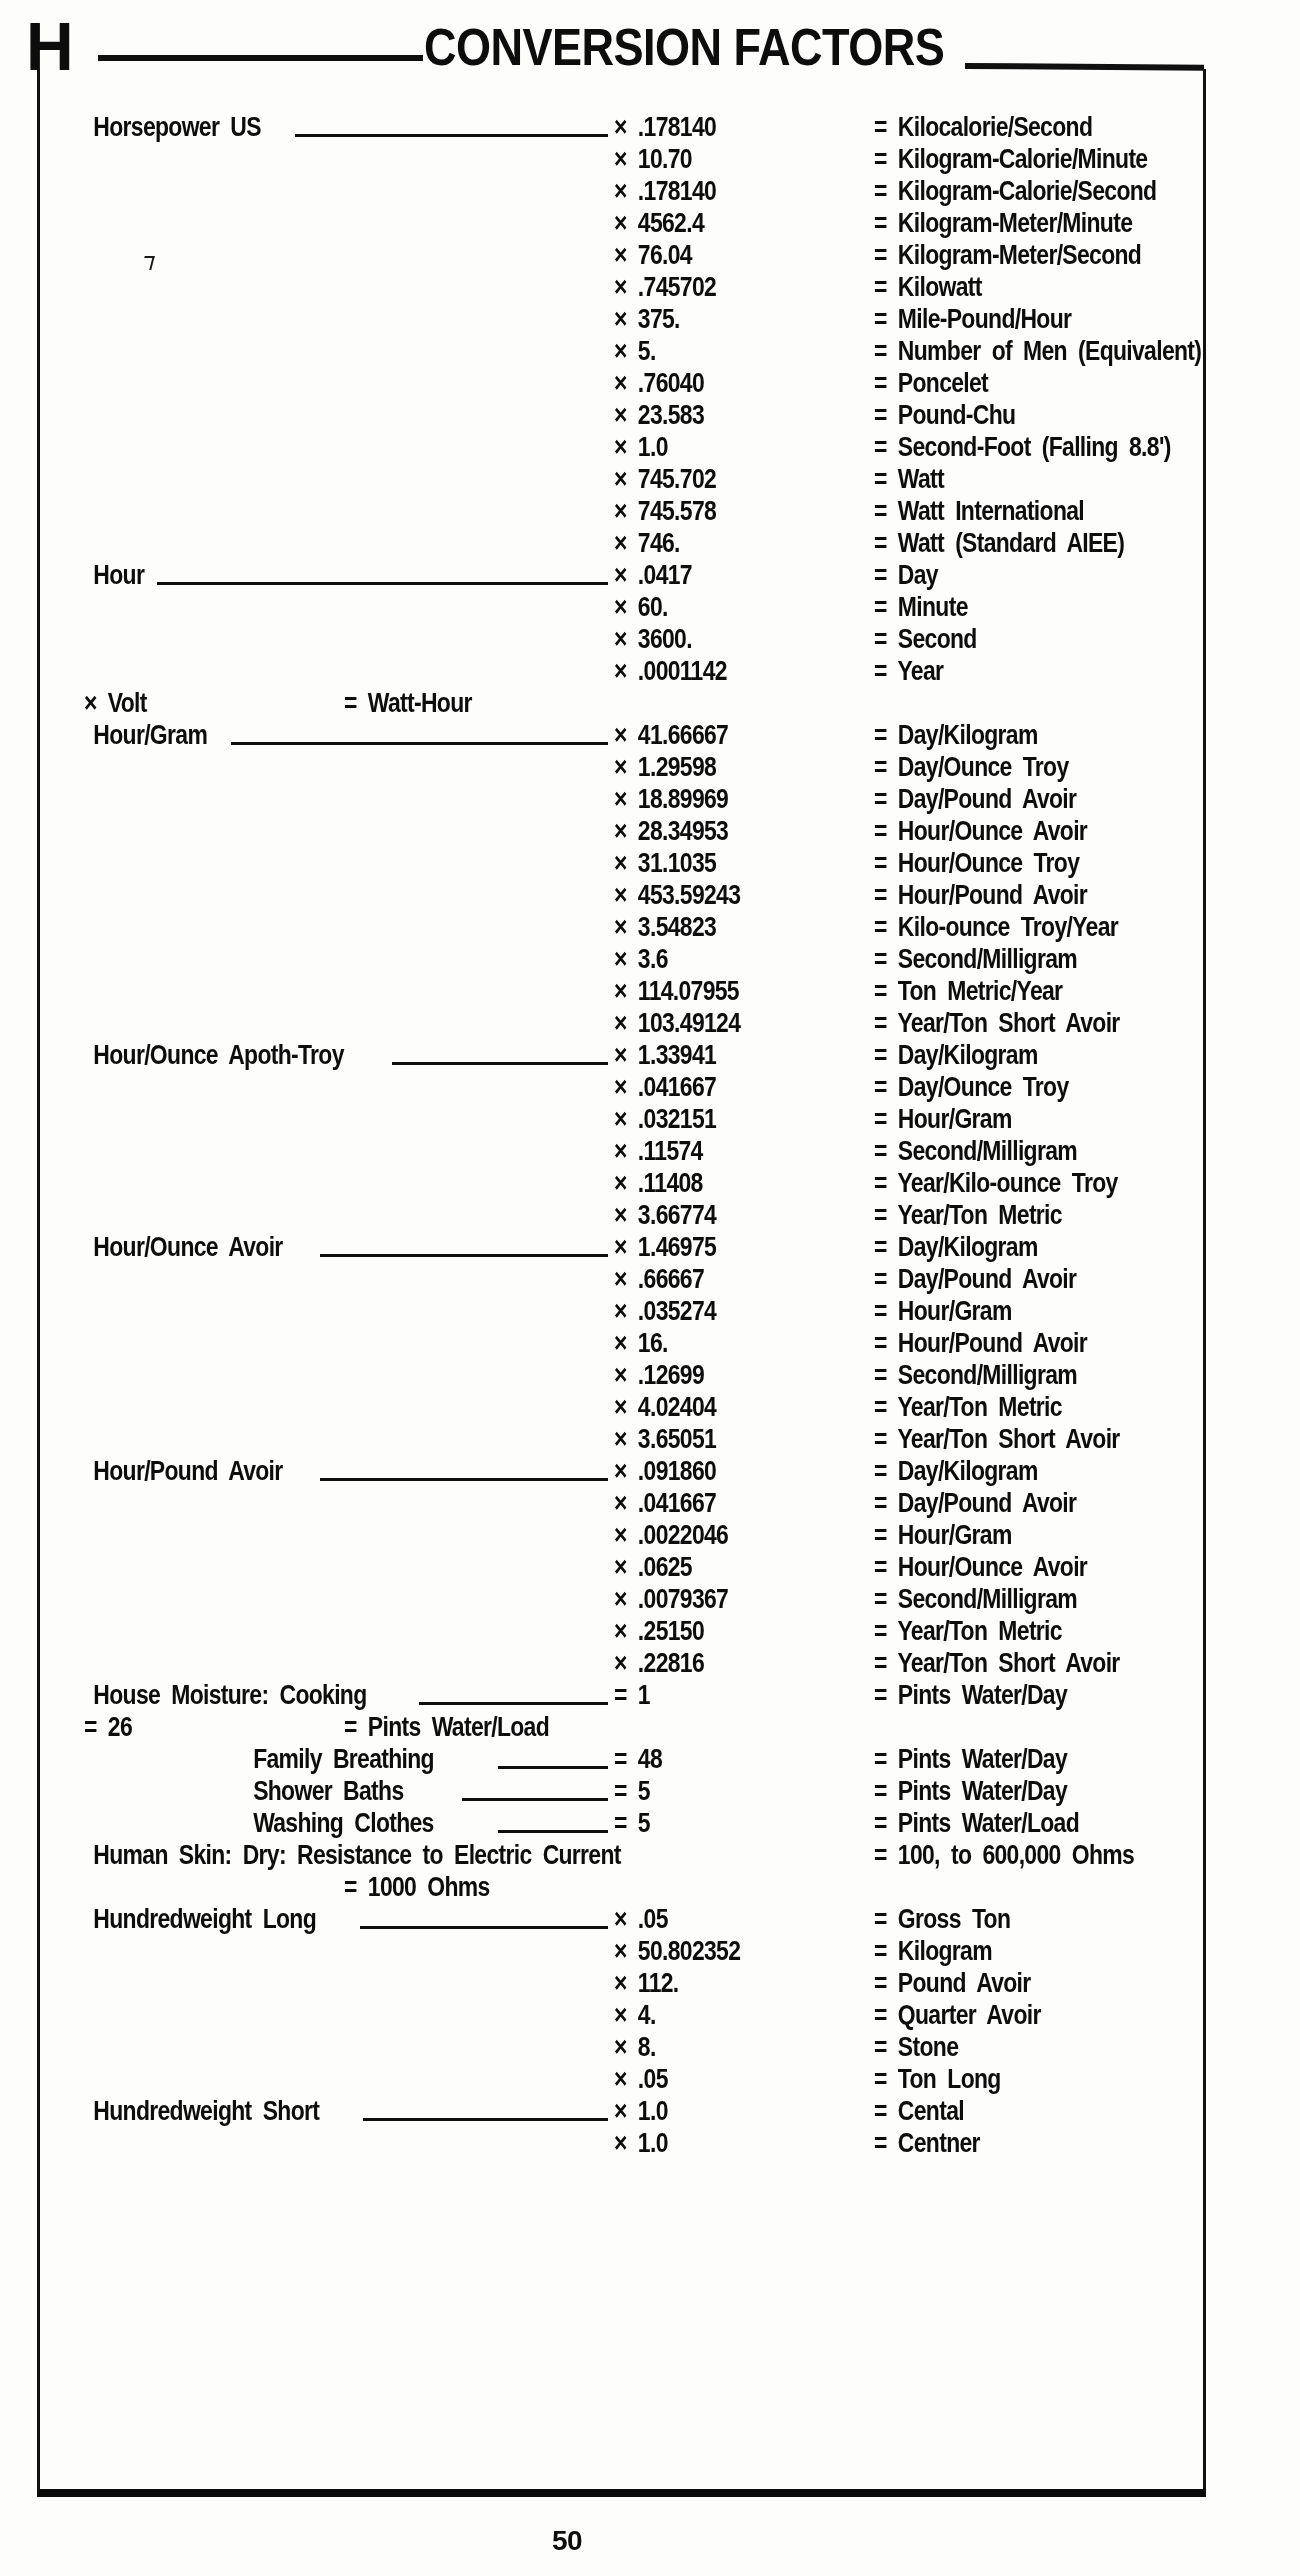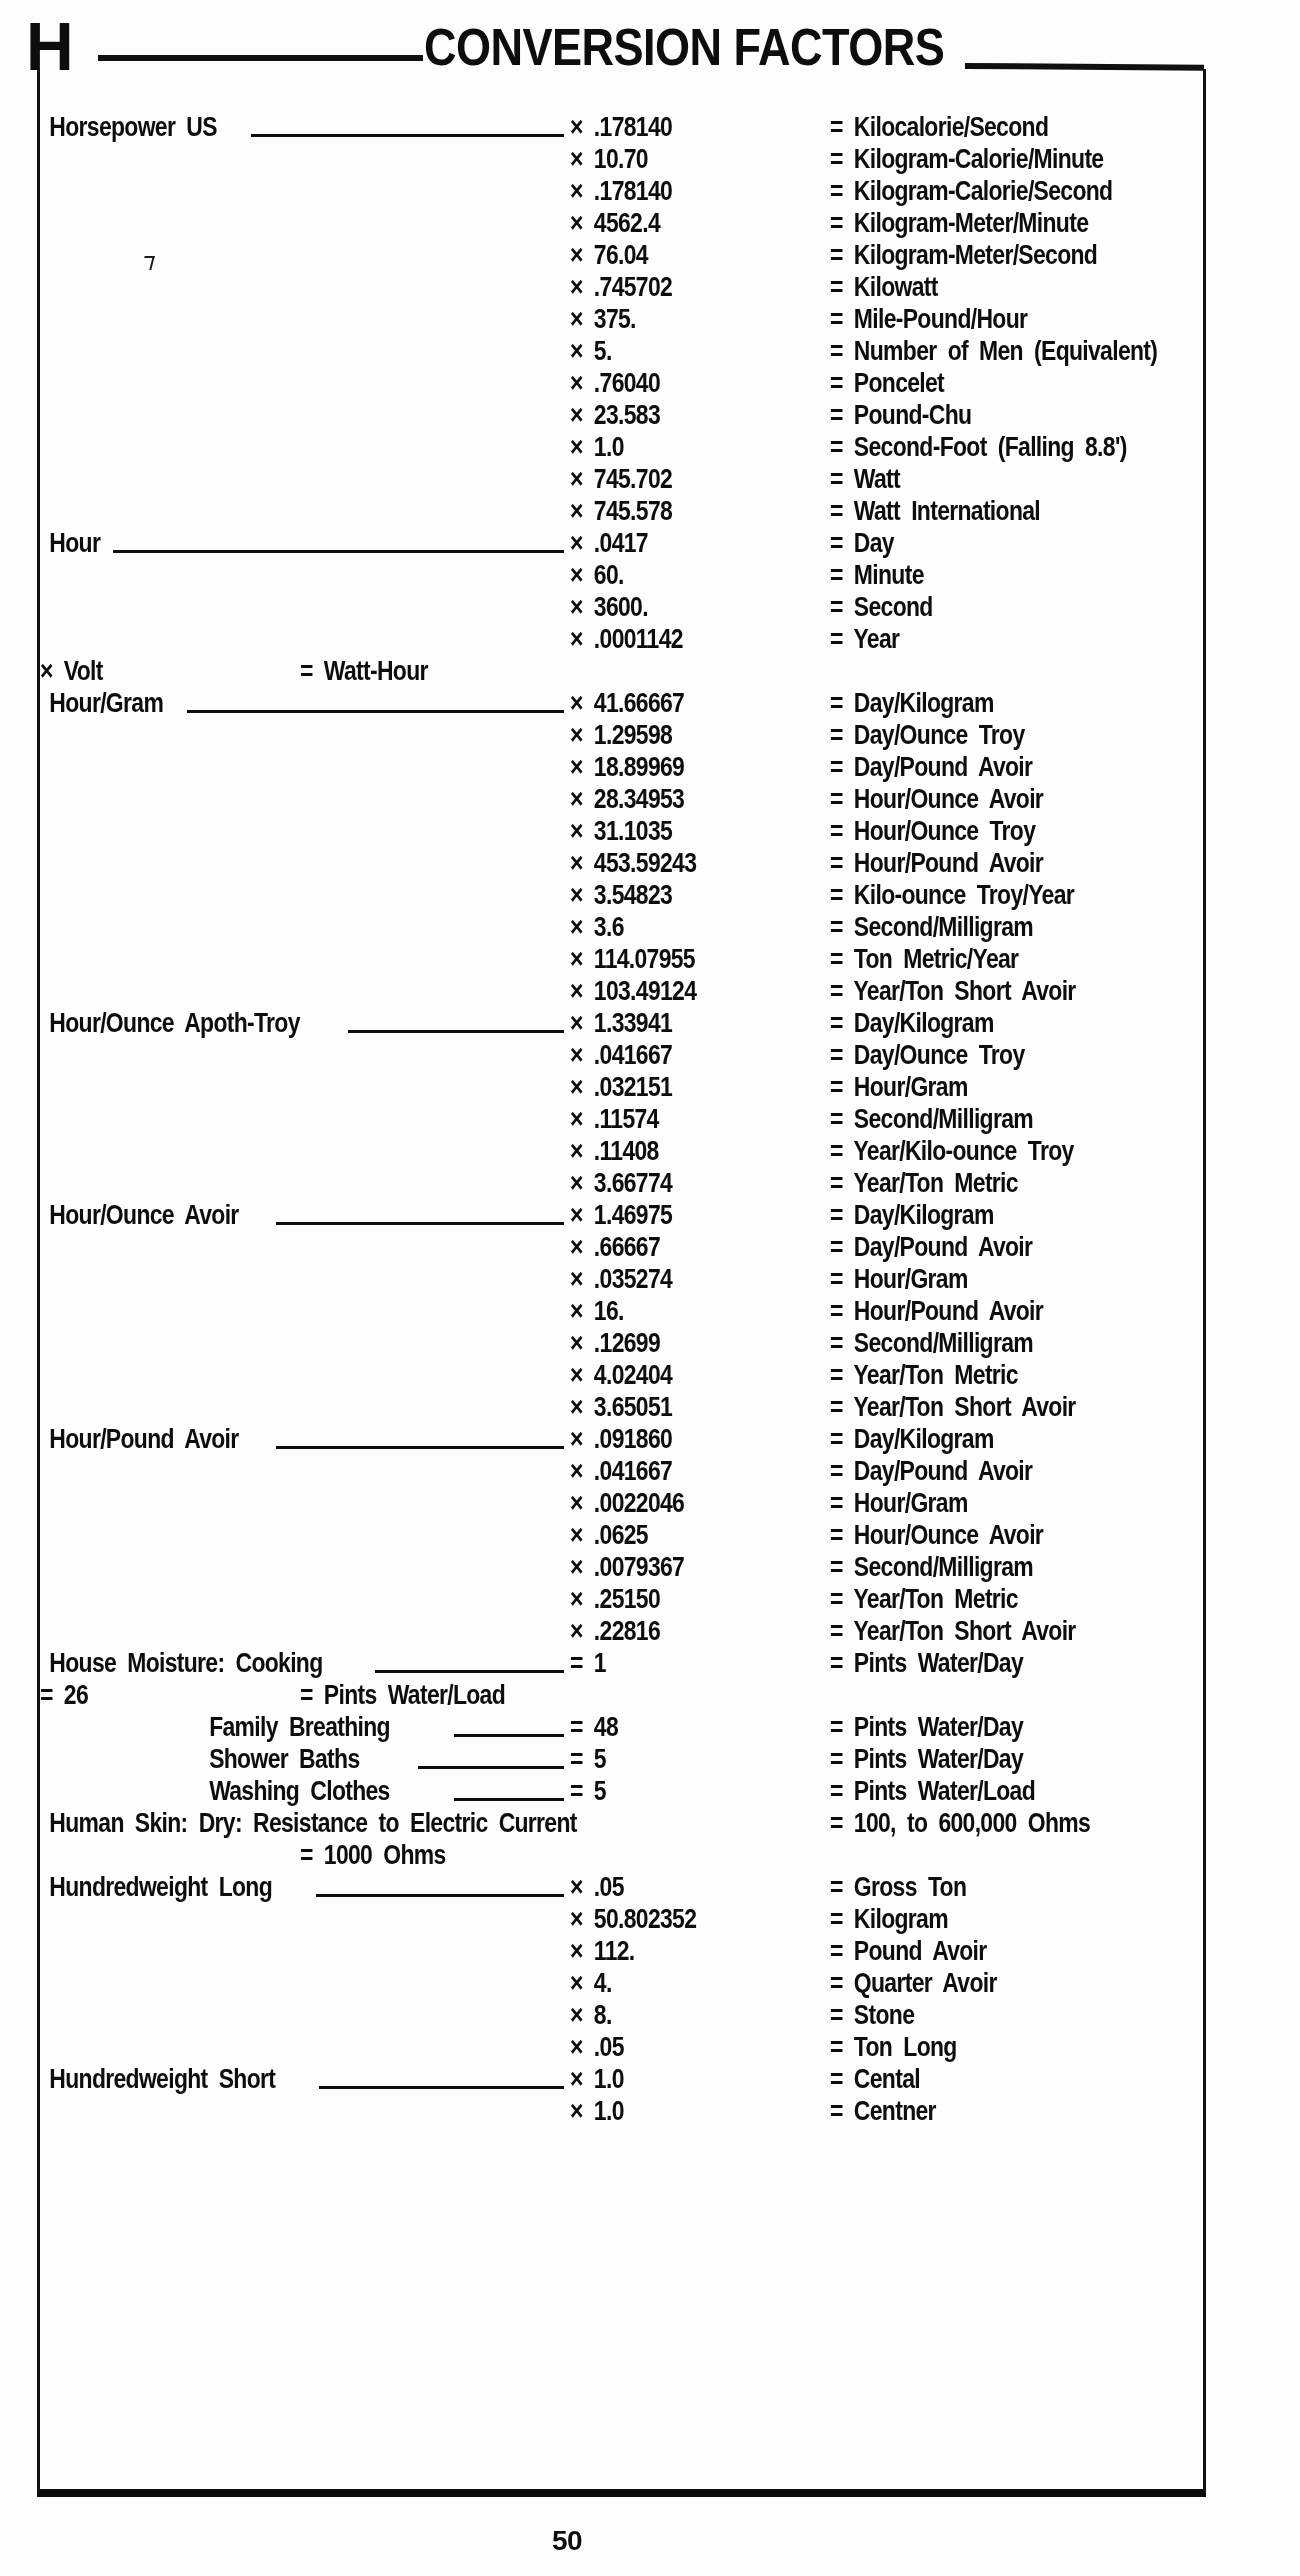--- a/index.html
+++ b/index.html
@@ -7,21 +7,21 @@
         font-family:"Liberation Sans", sans-serif;color:#0d0d0d;}
   .letter{position:absolute;left:26px;top:6.4px;font-size:66px;font-weight:700;
           letter-spacing:-1.3px;transform:scaleY(1.05);transform-origin:left top;}
   .hline{position:absolute;background:#101010;}
   .hline-left{left:98px;top:55px;width:325px;height:5.8px;}
   .hline-right{left:965px;top:63px;width:239px;height:5.8px;transform:rotate(0.4deg);transform-origin:left center;}
   .title{position:absolute;left:424px;top:18px;margin:0;font-size:49px;font-weight:700;
          letter-spacing:-0.6px;transform:scaleX(0.92) scaleY(1.05);transform-origin:left top;white-space:pre;}
   .box{position:absolute;left:37px;top:69px;width:1163px;height:2420px;
        border-left:3.2px solid #111;border-right:3.9px solid #111;border-bottom:8.4px solid #0b0b0b;}
-  .rows{position:absolute;left:40px;top:111px;width:1160px;}
+  .rows{position:absolute;left:40px;top:111px;width:1160px;padding-left:44px;}
   .row{display:flex;height:32px;}
   .lp{width:530px;flex:none;display:flex;overflow:visible;}
   .label,.mult,.result{font-size:27px;font-weight:700;letter-spacing:-0.8px;word-spacing:6.4px;
         line-height:32px;white-space:pre;transform:scaleX(0.85);transform-origin:left top;}
   .label{padding-left:11px;flex:none;}
   .leader{flex:1 1 auto;border-bottom:3.2px solid #0e0e0e;margin:0 6.4px 6.4px 2.6px;}
   .mult{width:260px;flex:none;}
   .result{flex:1;}
   .stray{position:absolute;left:143px;top:256px;width:8.4px;height:12.2px;
          border-top:2.6px solid #1a1a1a;border-right:2.6px solid #1a1a1a;transform:skewX(-14deg);}
@@ -125,20 +125,27 @@
       </div>
       <div class="row">
         <div class="lp">
           <span class="label"></span>
         </div>
         <span class="mult">× 745.578</span>
         <span class="result">= Watt International</span>
       </div>
       <div class="row">
         <div class="lp">
+          <span class="label"></span>
+        </div>
+        <span class="mult">× 746.</span>
+        <span class="result">= Watt (Standard AIEE)</span>
+      </div>
+      <div class="row">
+        <div class="lp">
           <span class="label">Hour</span>
           <span class="leader"></span>
         </div>
         <span class="mult">× .0417</span>
         <span class="result">= Day</span>
       </div>
       <div class="row">
         <div class="lp">
           <span class="label"></span>
         </div>

